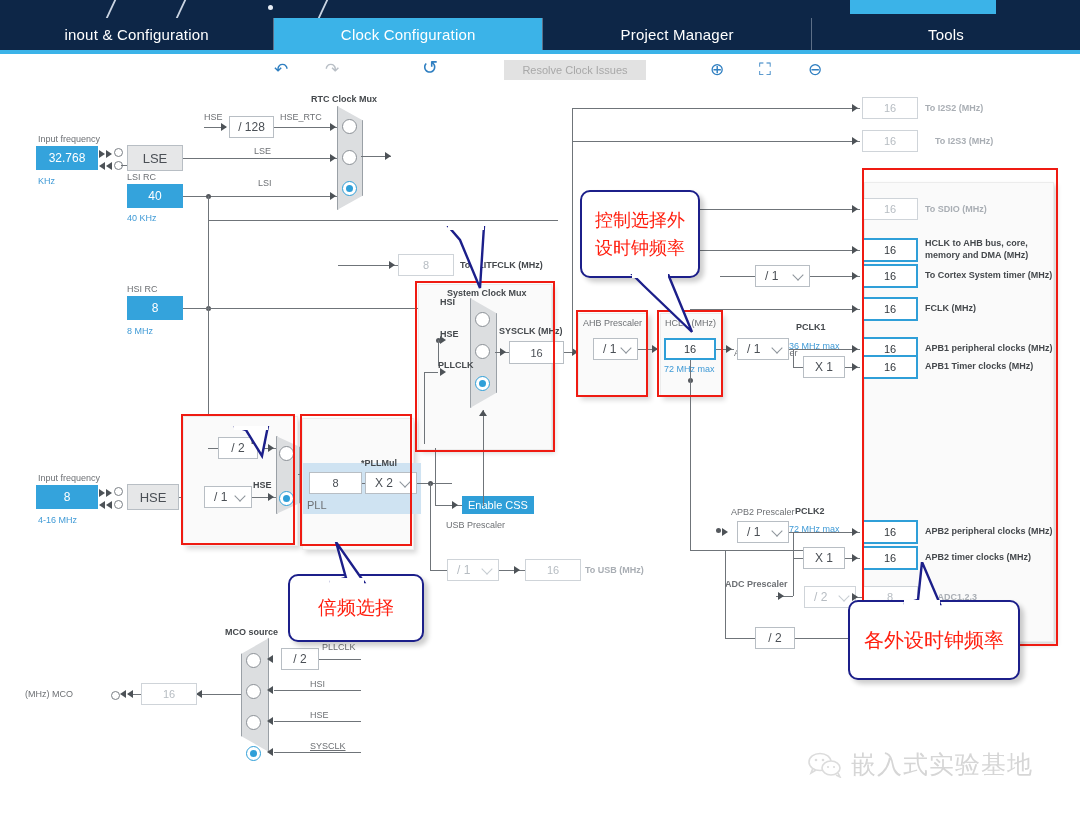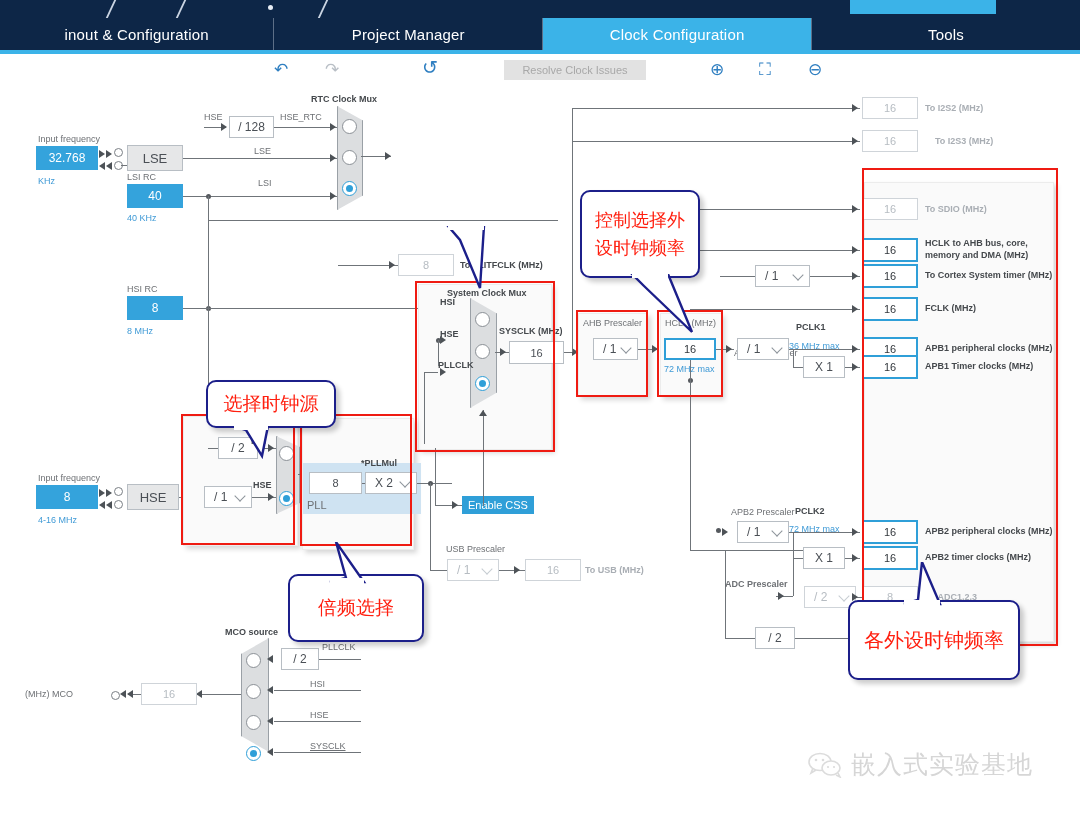--- a/index.html
+++ b/index.html
@@ -110,22 +110,22 @@
 <div id="app-header">
   <div class="slash" style="left:110px;"></div>
   <div class="slash" style="left:180px;"></div>
   <div class="dot" style="left:268px;"></div>
   <div class="slash" style="left:322px;"></div>
   <div id="header-btn"></div>
 </div>
 
 <div id="tabbar">
   <div class="tab first">inout &amp; Configuration</div>
+  <div class="tab active">Clock Configuration</div>
   <div class="tab">Project Manager</div>
-  <div class="tab active">Clock Configuration</div>
   <div class="tab">Tools</div>
 </div>
 <div id="tab-underline"></div>
 
 <div id="toolbar">
   <div class="tbtn" style="left:274px;">↶</div>
   <div class="tbtn dim" style="left:325px;">↷</div>
   <div class="tbtn" style="left:422px;font-size:19px;top:4px;">↺</div>
   <div class="tbtn" style="left:710px;">⊕</div>
   <div class="tbtn" style="left:759px;">⛶</div>
@@ -397,21 +397,21 @@
   <div class="lbl b" style="left:361px;top:370px;">*PLLMul</div>
   <div class="sel" style="left:365px;top:384px;width:52px;height:22px;">
     <span class="t">X 2</span>
     <span class="chev"></span>
   </div>
   <div class="lbl" style="left:307px;top:412px;font-size:11px;">PLL</div>
   <div class="w wh" style="left:362px;top:395px;width:3px;"></div>
   <div class="w wh" style="left:417px;top:395px;width:35px;"></div>
   <div class="dotj" style="left:428px;top:393px;"></div>
 
-  <div class="lbl" style="left:446px;top:456px;text-align:center;">USB Prescaler</div>
+  <div class="lbl" style="left:446px;top:432px;text-align:center;">USB Prescaler</div>
   <div class="sel disabled" style="left:447px;top:471px;width:52px;height:22px;">
     <span class="t">/ 1</span>
     <span class="chev"></span>
   </div>
   <div class="w wh" style="left:430px;top:482px;width:17px;"></div>
   <div class="w wv" style="left:430px;top:395px;height:87px;"></div>
   <div class="w wh" style="left:499px;top:482px;width:26px;"></div>
   <div class="arw" style="left:514px;top:478px;"></div>
   <div class="vbox disabled" style="left:525px;top:471px;width:56px;height:22px;">16</div>
   <div class="lbl b grey" style="left:585px;top:477px;">To USB (MHz)</div>
@@ -458,23 +458,20 @@
 
   <div class="callout" style="left:580px;top:102px;width:120px;height:88px;font-size:18px;flex-direction:column;">
     <span>控制选择外</span>
     <span>设时钟频率</span>
   </div>
   <svg class="ctail" style="left:626px;top:186px;width:90px;height:62px;" viewBox="0 0 90 62">
     <polygon points="6,0 42,0 66,58 18,12" fill="#fff" stroke="#1c1f8a" stroke-width="2.4"></polygon>
     <rect x="6" y="-4" width="36" height="8" fill="#fff"></rect>
   </svg>
 
-  <div class="callout" style="left:206px;top:292px;width:130px;height:48px;font-size:19px;">
-      <span>选择时钟源</span>
-    </div>
   <svg class="ctail" style="left:228px;top:338px;width:56px;height:34px;" viewBox="0 0 56 34">
     <polygon points="6,0 40,0 34,30 18,4" fill="#fff" stroke="#1c1f8a" stroke-width="2.4"></polygon>
     <rect x="6" y="-4" width="34" height="8" fill="#fff"></rect>
   </svg>
 
   <div class="callout" style="left:288px;top:486px;width:136px;height:68px;font-size:19px;">
       <span>倍频选择</span>
     </div>
   <svg class="ctail" style="left:306px;top:454px;width:74px;height:42px;" viewBox="0 0 74 42">
     <polygon points="24,40 58,40 30,0 40,36" fill="#fff" stroke="#1c1f8a" stroke-width="2.4"></polygon>

